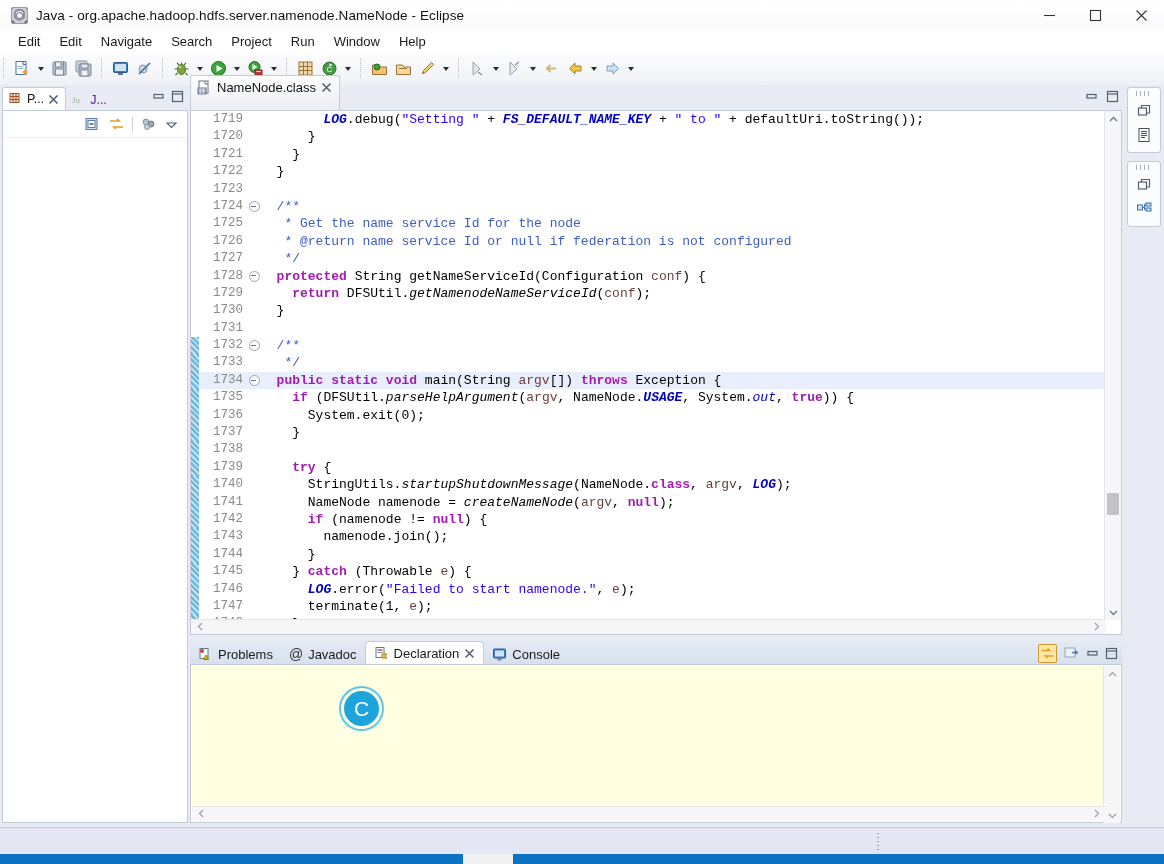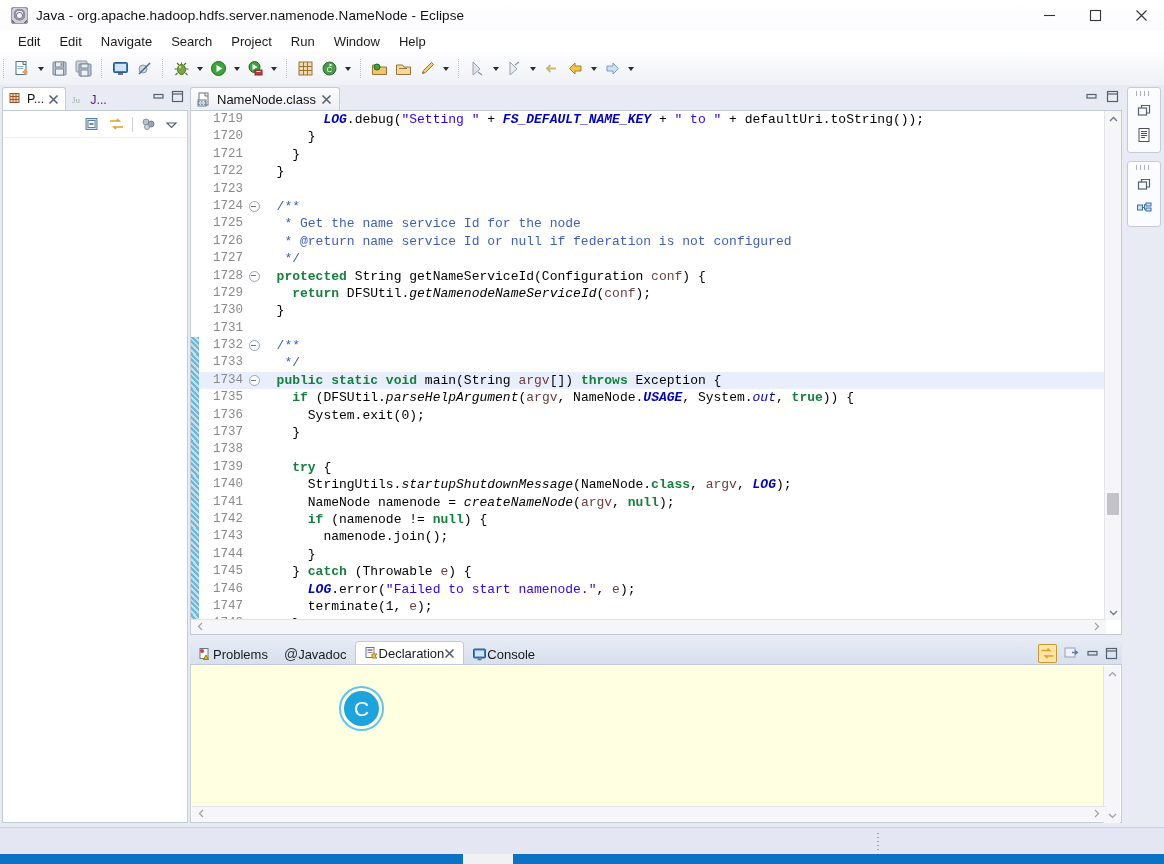--- a/index.html
+++ b/index.html
@@ -88,21 +88,21 @@
   }
   .view-toolbar{height:26px;display:flex;align-items:center;justify-content:flex-end;gap:7px;padding-right:8px;
     border-bottom:1px solid #eef0f4;}
   .tree-row{display:flex;align-items:center;gap:4px;height:22px;padding-left:8px;font-size:13px;}
   .twisty{width:11px;height:11px;display:flex;align-items:center;justify-content:center;}
 
   
   .editorarea{position:absolute;left:190px;top:2px;width:932px;height:548px;}
   .etab-row{height:24px;display:flex;align-items:flex-end;position:relative;}
   .etab{
-    height:23px;display:flex;align-items:center;gap:5px;padding:0 7px 0 6px;
+    height:23px;display:flex;align-items:center;gap:5px;padding:0 7px 12px 6px;
     background:linear-gradient(#fdfdfd,#eceef3);
     border:1px solid #c3cbd8;border-bottom:none;border-radius:3px 3px 0 0;
     font-size:13px;color:#111;
   }
   .etab-ctrl{position:absolute;right:3px;top:3px;display:flex;gap:8px;align-items:center;}
   .editor-body{
     position:absolute;left:0;top:23px;width:932px;height:525px;
     background:#fff;border:1px solid #c3cbd8;box-sizing:border-box;overflow:hidden;
   }
   .code{
@@ -110,38 +110,38 @@
     font-family:"Liberation Mono","DejaVu Sans Mono",monospace;
     font-size:13px;line-height:17.4px;white-space:pre;
   }
   .cline{height:17.4px;display:flex;align-items:center;}
   .cline.hl{background:#e8eefb;}
   .lno{width:44px;text-align:right;padding-right:4px;color:#8a8a8a;font-size:12.5px;flex:none;}
   .fold{width:14px;flex:none;display:flex;align-items:center;justify-content:center;}
   .fold-mark{width:9px;height:9px;border-radius:50%;border:1px solid #9ba6b5;background:#fbfcfd;position:relative;}
   .fold-mark:after{content:"";position:absolute;left:1.5px;top:3.5px;width:5px;height:1px;background:#6c7685;}
   .ctext{flex:1;color:#000;}
-  .kw{color:#15803d;font-weight:bold;}
+  .kw{color:#a21caf;font-weight:bold;}
   .str{color:#2a00ff;}
   .cmt{color:#3f5fbf;}
   .fld{color:#0000c0;font-style:italic;}
   .sfld{color:#0000c0;font-style:italic;font-weight:bold;}
   .mth{font-style:italic;color:#000;}
   .par{color:#6a3e3e;}
   .vsb{position:absolute;right:0;top:0;width:16px;height:509px;background:#f6f6f8;border-left:1px solid #e2e4ea;}
   .vsb .arr{width:16px;height:16px;display:flex;align-items:center;justify-content:center;}
   .vsb .thumb{position:absolute;left:2px;width:12px;height:22px;background:#c2c2c8;border-radius:1px;}
   .hsb{position:absolute;left:0;bottom:0;width:915px;height:15px;background:#f6f6f8;border-top:1px solid #e2e4ea;
      display:flex;align-items:center;justify-content:space-between;padding:0 5px;box-sizing:border-box;color:#9aa0ab;}
 
   
   .bottomview{position:absolute;left:190px;top:556px;width:932px;height:182px;}
   .btab-row{height:24px;display:flex;align-items:flex-end;position:relative;
     background:linear-gradient(#e4eaf4,#d7e0ee);border-radius:3px 3px 0 0;}
-  .btab{height:22px;display:flex;align-items:center;padding:0 8px;font-size:13px;color:#1a1a1a;}
+  .btab{height:22px;display:flex;align-items:center;gap:5px;padding:0 8px;font-size:13px;color:#1a1a1a;}
   .btab.active{background:#fff;border:1px solid #c3cbd8;border-bottom:1px solid #fff;border-radius:4px 4px 0 0;margin-top:43px;}
   .btab-ctrl{position:absolute;right:4px;top:3px;display:flex;gap:6px;align-items:center;}
   .bview-body{
     position:absolute;left:0;top:23px;width:932px;height:159px;
     background:#fff;border:1px solid #c3cbd8;box-sizing:border-box;
   }
   .decl-canvas{position:absolute;left:1px;top:1px;width:913px;height:140px;background:#ffffe1;}
   .bvsb{position:absolute;right:1px;top:1px;width:16px;height:157px;background:#f6f6f8;border-left:1px solid #e2e4ea;}
   .bhsb{position:absolute;left:1px;bottom:1px;width:914px;height:15px;background:#f6f6f8;border-top:1px solid #e2e4ea;
      display:flex;align-items:center;justify-content:space-between;padding:0 5px;box-sizing:border-box;color:#9aa0ab;}

